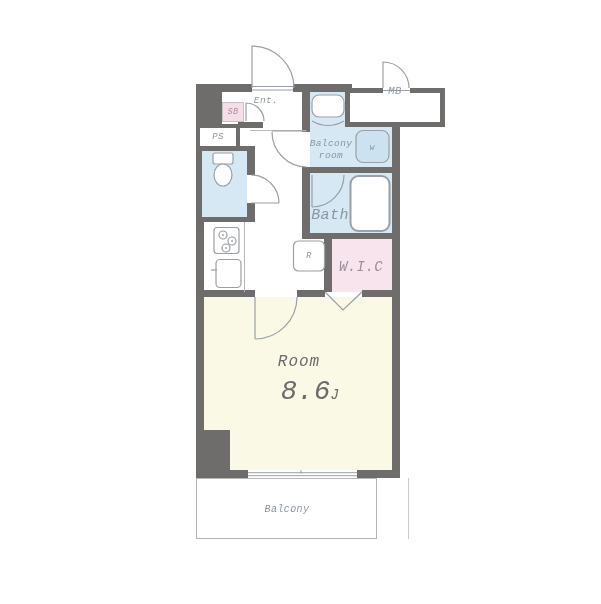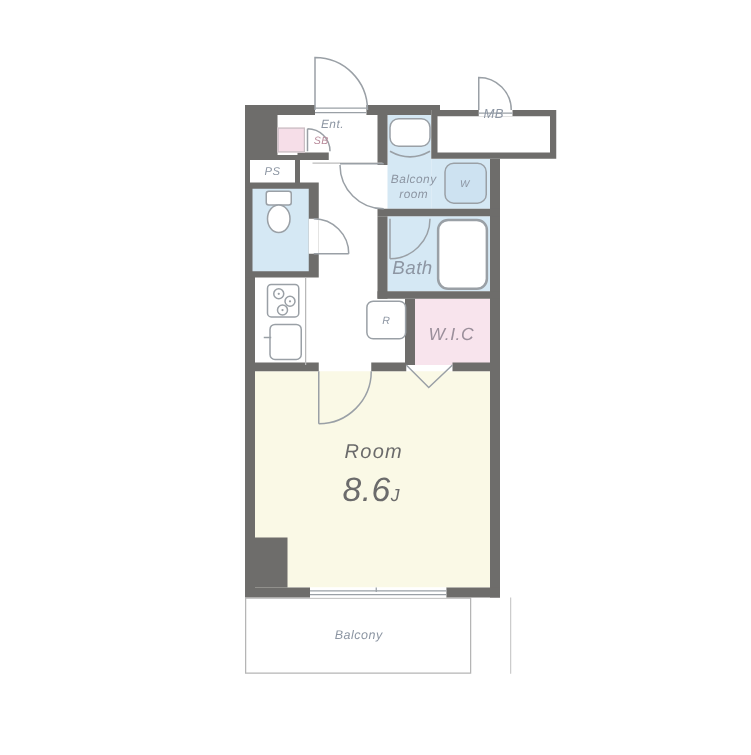--- a/index.html
+++ b/index.html
@@ -1,17 +1,17 @@
 <!DOCTYPE html>
 <html style="--wall: #6e6d6b; --water-room-fill: #d5e8f4; --washer-fill: #cde2f1; --closet-fill: #f8e4ed; --shoe-box-fill: #f6dee8; --main-room-fill: #faf9e6; --line: #9aa0a6; --label-text: #8d96a3; --room-text: #6b6b6b; --sb-text: #b88a9a; --wic-text: #9b8f9b;"><head>
 <meta charset="utf-8">
 <style>
   html,body{margin:0;padding:0;background:#ffffff;}
   .stage{position:relative;width:601px;height:552px;background:#fff;overflow:hidden;
-         font-family:Liberation Sans, sans-serif;}
+         font-family:Liberation Mono, monospace;}
   .abs{position:absolute;}
   .wall{position:absolute;background:var(--wall,#6e6d6b);}
   .fill{position:absolute;}
   .unit-bg{position:absolute;left:196px;top:84px;width:204px;height:394px;background:#fff;}
   .f-sb{left:222px;top:102px;width:22px;height:20px;background:var(--shoe-box-fill,#f6dee8);
         border:1px solid #c9bfc4;box-sizing:border-box;}
   .f-powder-a{left:310px;top:92px;width:35px;height:75px;background:var(--water-room-fill,#d5e8f4);}
   .f-powder-b{left:345px;top:127px;width:47px;height:40px;background:var(--water-room-fill,#d5e8f4);}
   .f-bath{left:310px;top:173px;width:82px;height:60px;background:var(--water-room-fill,#d5e8f4);}
   .f-wic{left:332px;top:239px;width:60px;height:53px;background:var(--closet-fill,#f8e4ed);}
@@ -35,30 +35,30 @@
   .overlay path,.overlay line,.overlay polyline,.overlay circle,.overlay rect,.overlay ellipse{
       stroke:var(--line,#9aa0a6);fill:none;stroke-width:1.2px;}
   .overlay .wfill{fill:#ffffff;}
   .overlay .bfill{fill:var(--washer-fill,#cde2f1);}
   .overlay .thick{stroke-width:2px;}
   .overlay .thin{stroke-width:1px;}
   .overlay .dot{fill:var(--line,#9aa0a6);stroke:none;}
   .lbl{position:absolute;font-style:italic;color:var(--label-text,#8d96a3);
        letter-spacing:0.4px;transform:translate(-50%,-50%);white-space:nowrap;text-align:center;}
   .lbl-ent{left:266px;top:100px;font-size:9.5px;}
-  .lbl-sb{left:233px;top:112px;font-size:8.5px;color:var(--sb-text,#b88a9a);margin-left:24px;}
+  .lbl-sb{left:233px;top:112px;font-size:8.5px;color:var(--sb-text,#b88a9a);}
   .lbl-mb{left:395px;top:91px;font-size:10.5px;}
   .lbl-ps{left:218px;top:137px;font-size:9px;}
   .lbl-powder{left:331px;top:150px;font-size:9.5px;line-height:12px;}
   .lbl-w{left:372px;top:147px;font-size:8px;}
   .lbl-bath{left:330px;top:215px;font-size:15px;}
   .lbl-r{left:309px;top:256px;font-size:8.5px;}
   .lbl-wic{left:361px;top:267px;font-size:14px;color:var(--wic-text,#9b8f9b);}
   .lbl-room{left:299px;top:362px;font-size:16px;color:var(--room-text,#6b6b6b);letter-spacing:1px;}
-  .lbl-size{left:297px;top:392px;font-size:27px;color:var(--room-text,#6b6b6b);}
+  .lbl-size{left:310px;top:392px;font-size:27px;color:var(--room-text,#6b6b6b);}
   .lbl-size .unit{font-size:14px;}
   .lbl-balcony{left:287px;top:509px;font-size:10px;}
 </style>
 </head>
 <body>
 
 <div class="stage">
 
   <div class="abs balcony"></div>
   <div class="abs boundary-line"></div>

